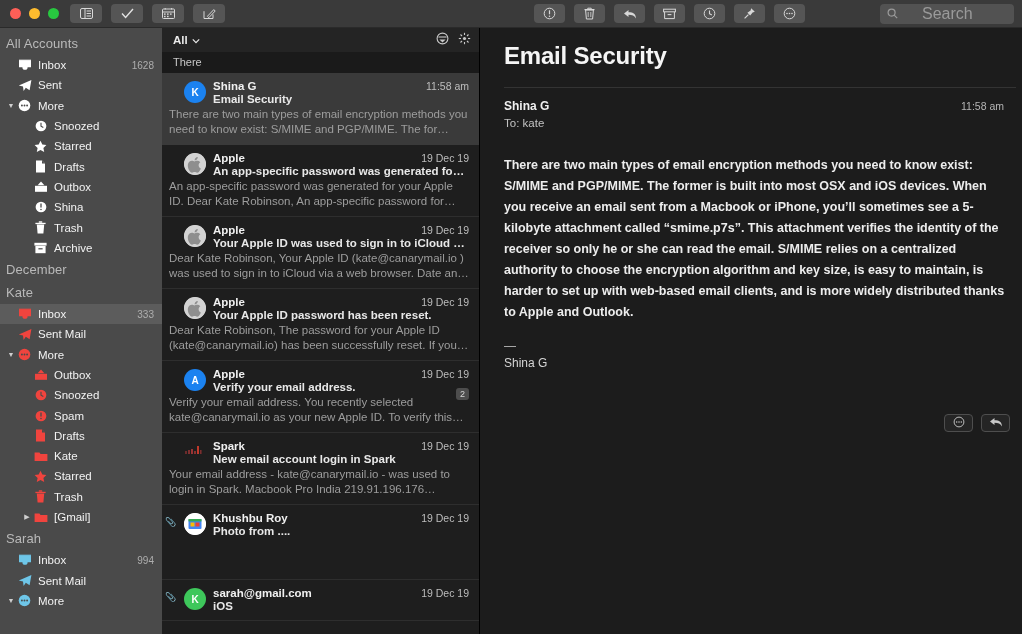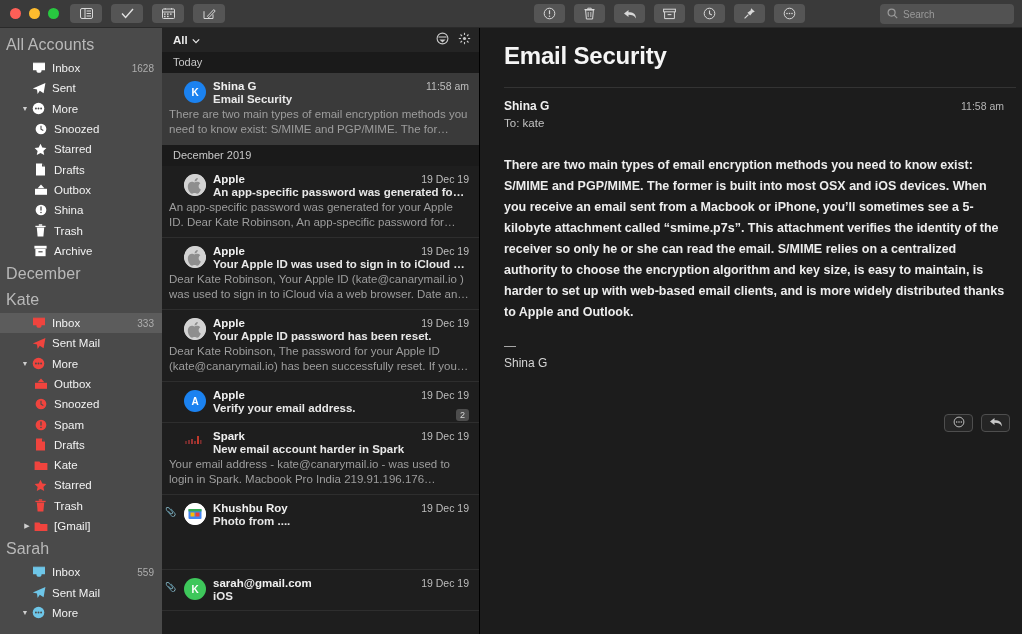--- a/index.html
+++ b/index.html
@@ -37,41 +37,41 @@
   .tb-right { display: flex; align-items: center; gap: 9px; margin-left: 309px; }
   .tb-right .tb-btn { width: 31px; }
 
   .searchbox {
     position: absolute; right: 8px; top: 4px;
     width: 134px; height: 20px;
     background: #525252; border-radius: 4px;
     display: flex; align-items: center; gap: 5px;
     padding: 0 7px;
   }
-  .searchbox .sph { color: #9a9a9a; font-size: 10px; }
+  .searchbox .sph { color: #9a9a9a; font-size: 16px; margin-left: 19px; }
 
   
   .body { flex: 1; display: flex; min-height: 0; }
 
   
   .sidebar {
     width: 162px; flex: 0 0 162px;
     background: #4a4a4a;
     overflow: hidden;
     padding-top: 4px;
     position: relative;
   }
   .sec-head {
-    font-size: 16px; color: #b9b9b9;
+    font-size: 13px; color: #b9b9b9;
     padding: 4px 0 4px 6px; letter-spacing: 0.1px;
   }
   .nav-item {
     display: flex; align-items: center;
     height: 20.3px;
-    padding-left: 20px; padding-right: 8px;
+    padding-left: 6px; padding-right: 8px;
     font-size: 11.5px; color: #f2f2f2;
     white-space: nowrap;
   }
   .nav-item.selected { background: #5c5c5c; }
   .disc {
     width: 10px; flex: 0 0 10px;
     font-size: 7px; color: #cfcfcf;
     display: flex; align-items: center; justify-content: center;
   }
   .ic {
@@ -557,21 +557,21 @@
         <div class="sec-head">Sarah</div>
         <div class="nav-item">
           <span class="disc"></span>
           <span class="ic">
             <svg width="14" height="12" viewBox="0 0 14 12">
               <path d="M1 1.2 H13 V8.2 H9.6 A2.6 2.6 0 0 1 4.4 8.2 H1 Z" fill="#6ec6e8"></path>
               <path d="M1 1.2 H13" stroke="#6ec6e8" stroke-width="1"></path>
             </svg>
           </span>
           <span class="nav-label">Inbox</span>
-          <span class="count">559</span>
+          <span class="count">994</span>
         </div>
         <div class="nav-item">
           <span class="disc"></span>
           <span class="ic">
             <svg width="14" height="13" viewBox="0 0 14 13">
               <path d="M13.4 1 L0.8 6.4 L5 7.6 L5.6 12 L7.8 8.8 L11.6 11.2 Z" fill="#6ec6e8"></path>
             </svg>
           </span>
           <span class="nav-label">Sent Mail</span>
         </div>
@@ -621,33 +621,32 @@
                   <line x1="9" y1="9" x2="10.5" y2="10.5"></line>
                   <line x1="10.5" y1="2.5" x2="9" y2="4"></line>
                   <line x1="4" y1="9" x2="2.5" y2="10.5"></line>
                 </g>
                 <circle cx="6.5" cy="6.5" r="1.6" fill="#c9c9c9"></circle>
               </svg>
           </span>
         </div>
       </div>
       <div class="list-scroll" id="msglist">
-          <div class="group-head">Today</div>
+          <div class="group-head">There</div>
           <div class="msg selected">
             <div class="msg-av" style="background:#1b82f0">K</div>
             <div class="msg-main">
               <div class="msg-row1">
                 <div class="msg-from">Shina G</div>
                 <div class="msg-date">11:58 am</div>
               </div>
               <div class="msg-subj">Email Security</div>
               <div class="msg-prev">There are two main types of email encryption methods you need to know exist: S/MIME and PGP/MIME. The for…</div>
             </div>
           </div>
-          <div class="group-head">December 2019</div>
           <div class="msg">
             <div class="msg-av apple-av">
       <svg width="22" height="22" viewBox="0 0 22 22">
                 <circle cx="11" cy="11" r="11" fill="#d3d3d3"></circle>
       <path d="M14.6 12.3c0-2 1.6-2.9 1.7-3-.9-1.4-2.4-1.5-2.9-1.6-1.2-.1-2.4.7-3 .7-.6 0-1.6-.7-2.6-.7-1.3 0-2.6.8-3.3 2-1.4 2.4-.4 6 1 8 .7 1 1.5 2 2.5 2 1 0 1.4-.6 2.6-.6 1.2 0 1.5.6 2.6.6 1.1 0 1.8-1 2.5-2 .8-1.1 1.1-2.2 1.1-2.3-.1 0-2.2-.8-2.2-3.1z" fill="#8e8e8e"></path>
       <path d="M12.9 6.3c.5-.6.9-1.5.8-2.4-.8 0-1.7.5-2.2 1.2-.5.6-.9 1.5-.8 2.4.9.1 1.7-.5 2.2-1.2z" fill="#8e8e8e"></path>
               </svg>
     </div>
             <div class="msg-main">
               <div class="msg-row1">
@@ -693,40 +692,41 @@
             </div>
           </div>
           <div class="msg">
             <div class="msg-av" style="background:#1b82f0">A</div>
             <div class="msg-main">
               <div class="msg-row1">
                 <div class="msg-from">Apple</div>
                 <div class="msg-date">19 Dec 19</div>
               </div>
               <div class="msg-subj">Verify your email address.</div>
+              <div class="msg-prev">Verify your email address. You recently selected kate@canarymail.io as your new Apple ID. To verify this…</div>
             </div>
             <span class="msg-badge">2</span>
           </div>
           <div class="msg">
             <div class="msg-av noav">
       <svg width="22" height="14" viewBox="0 0 22 14">
                 <rect x="1" y="6" width="2" height="3" fill="#6b2b2b"></rect>
                 <rect x="4" y="5" width="2" height="4" fill="#7d3030"></rect>
                 <rect x="7" y="4" width="2" height="5" fill="#9a3434"></rect>
                 <rect x="10" y="6" width="2" height="3" fill="#8a3030"></rect>
                 <rect x="13" y="1" width="2" height="8" fill="#c0392b"></rect>
                 <rect x="16" y="5" width="1.6" height="4" fill="#7a2e2e"></rect>
               </svg>
     </div>
             <div class="msg-main">
               <div class="msg-row1">
                 <div class="msg-from">Spark</div>
                 <div class="msg-date">19 Dec 19</div>
               </div>
-              <div class="msg-subj">New email account harder in Spark</div>
+              <div class="msg-subj">New email account login in Spark</div>
               <div class="msg-prev">Your email address - kate@canarymail.io - was used to login in Spark. Macbook Pro India 219.91.196.176 Create…</div>
             </div>
           </div>
           <div class="msg tall">
             <span class="clip">📎</span>
             <div class="msg-av" style="background:#ffffff">
       <svg width="22" height="22" viewBox="0 0 22 22">
                 <circle cx="11" cy="11" r="11" fill="#fff"></circle>
       <rect x="4.5" y="6" width="13" height="10" rx="1" fill="#4285f4"></rect>
       <rect x="4.5" y="6" width="13" height="2.4" fill="#34a853"></rect>

